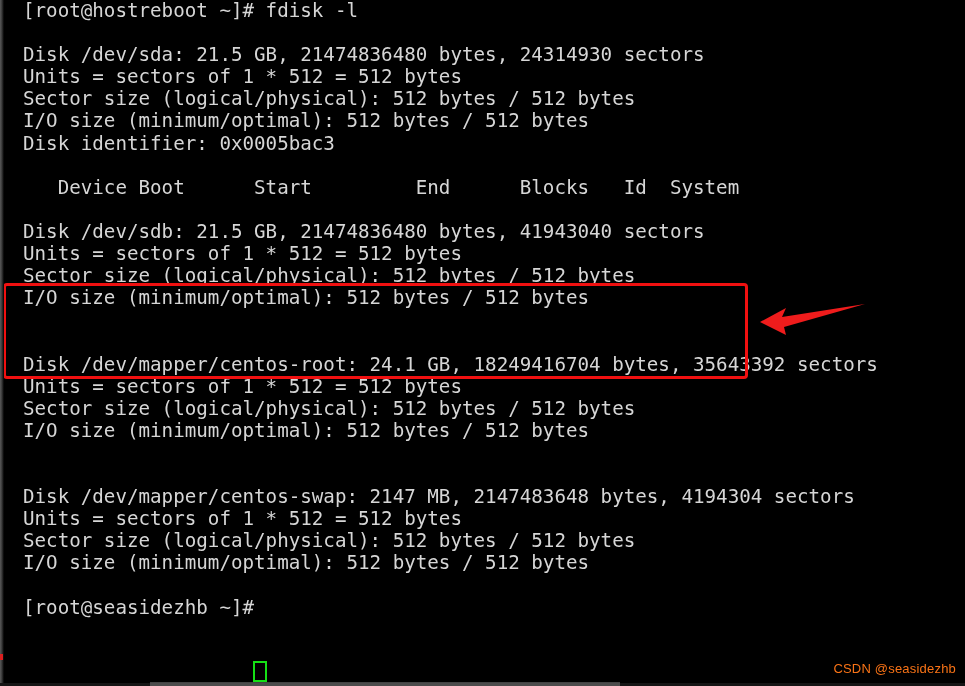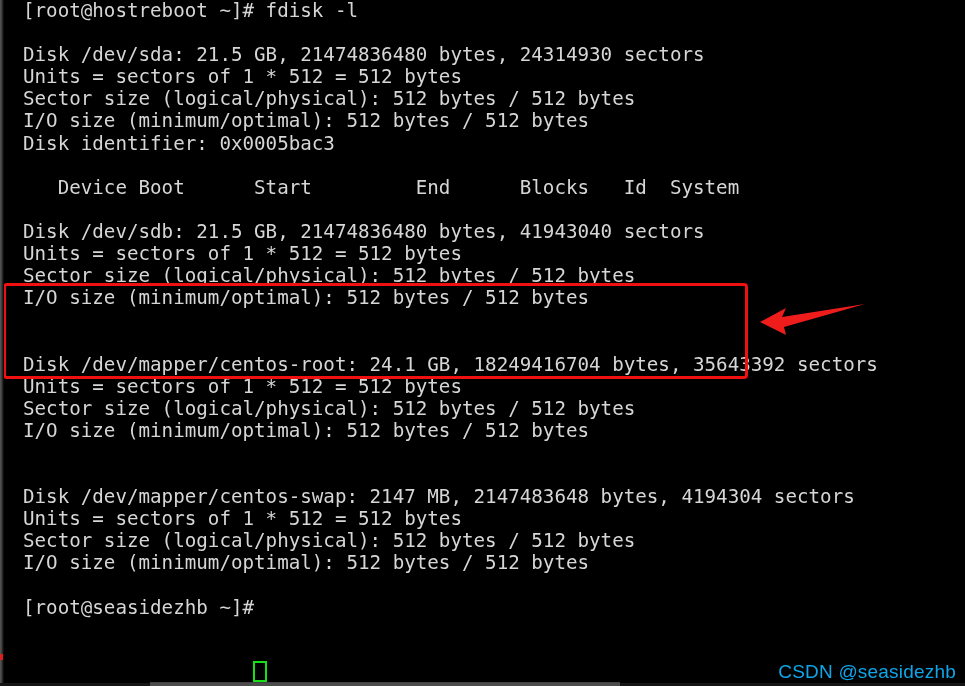--- a/index.html
+++ b/index.html
@@ -111,22 +111,22 @@
     background: transparent;
     z-index: 5;
   }
 
   
   #watermark {
     position: absolute;
     right: 9px;
     top: 661px;
     font-family: "Liberation Sans", sans-serif;
-    font-size: 19px;
-    color: #0ea5e9;
+    font-size: 13px;
+    color: #f97316;
     letter-spacing: 0.2px;
     z-index: 5;
     white-space: pre;
   }
 </style>
 </head>
 <body>
 
 <div id="screen">
 

